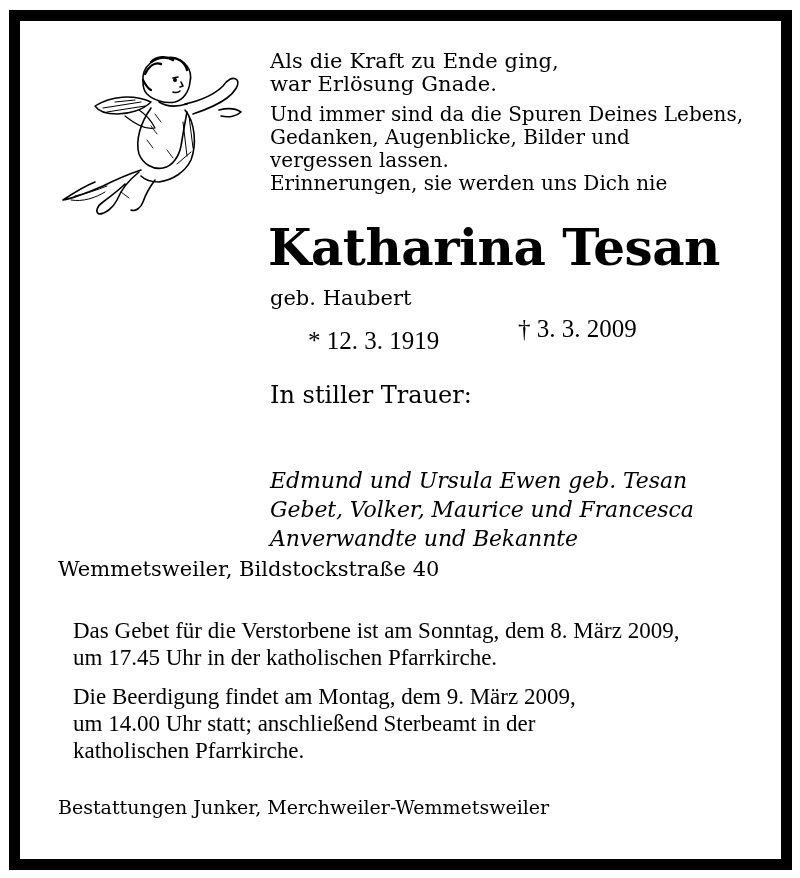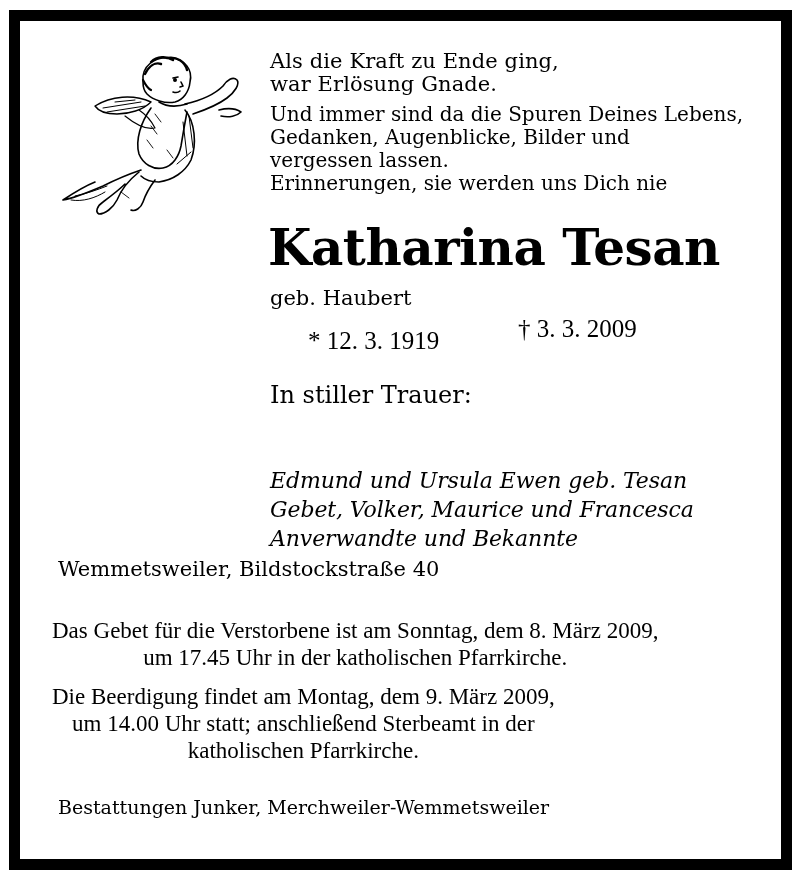--- a/index.html
+++ b/index.html
@@ -90,25 +90,24 @@
       margin-top: 48px;
     }
 
     .address {
       left: 58px;
       top: 554px;
       font-size: 21px;
       line-height: 30px;
     }
     .para {
-      left: 52px;
+      left: 73px;
       font-family: "Liberation Serif", serif;
       font-size: 23px;
       line-height: 27px;
-      text-align: center;
     }
     .para-prayer { top: 617px; }
     .para-funeral { top: 683px; }
     .undertaker {
       left: 58px;
       top: 794px;
       font-size: 19px;
       line-height: 26px;
     }
     .line { display: block; }

